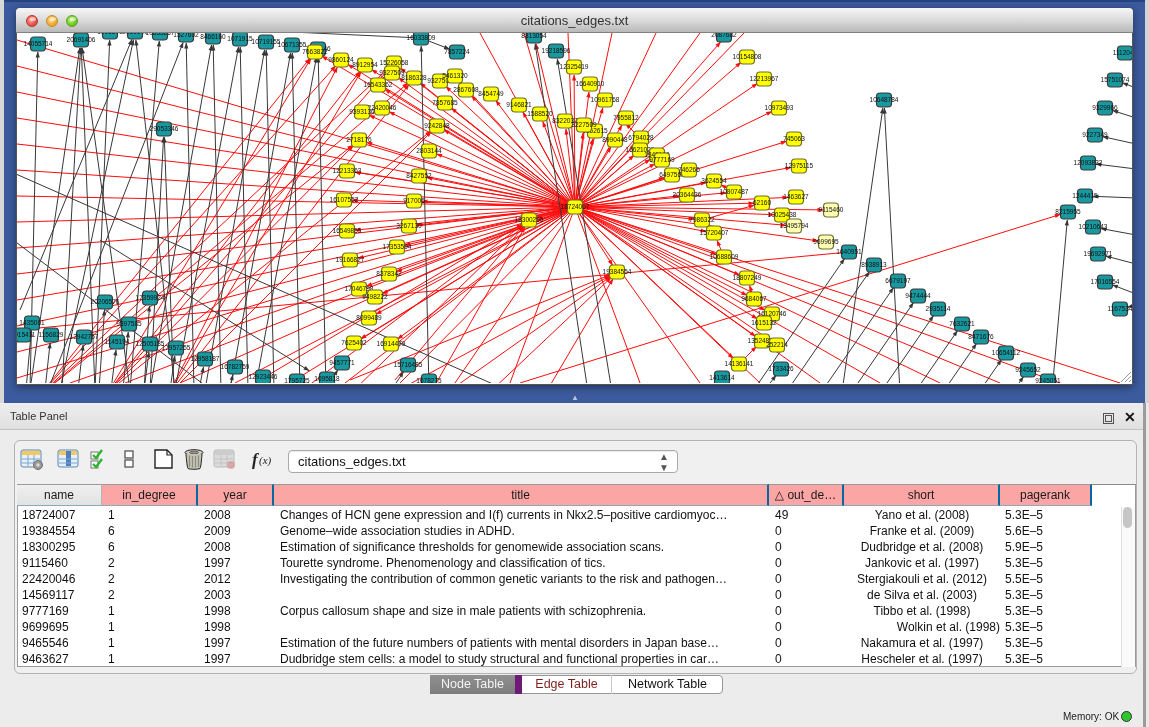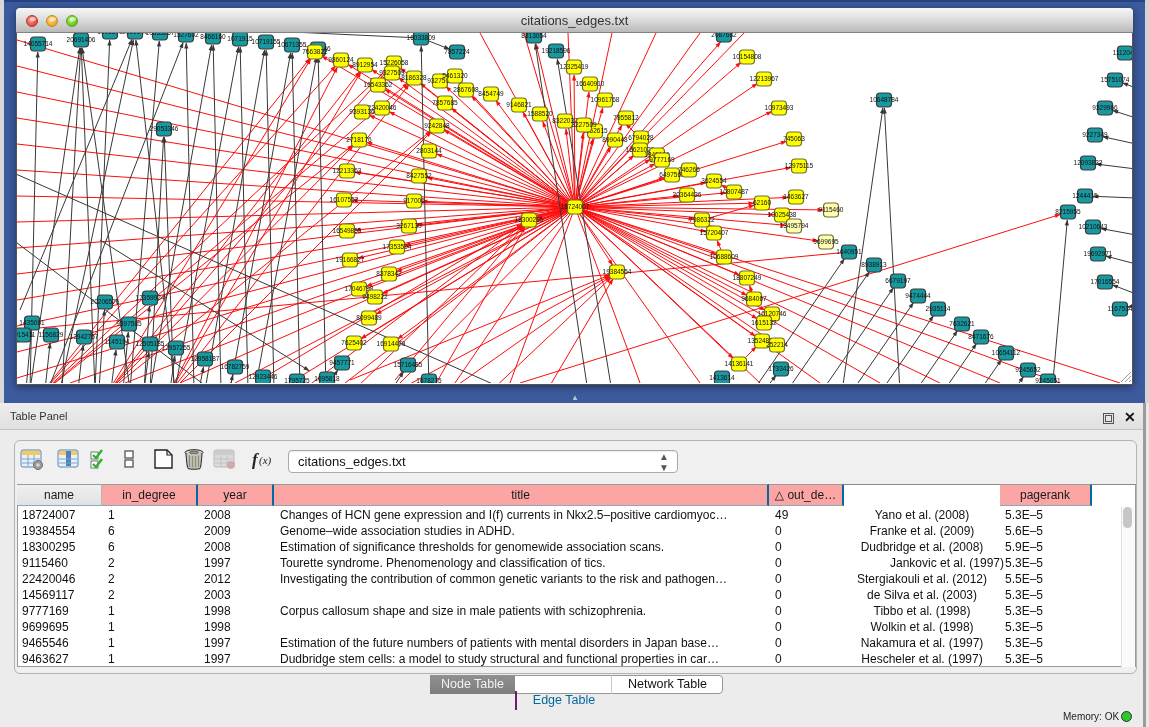--- a/index.html
+++ b/index.html
@@ -64,21 +64,21 @@
 #vthumb { left:1123px; top:507px; width:9px; height:21px; background:#c6c6c6;
   border-radius:5px; }
 
 
 #tabs { left:430px; top:675px; width:293px; height:19px;
   border:1px solid #979797; border-radius:4px; background:#fff; overflow:hidden; }
 .tab { position:absolute; top:0; height:19px; font-size:12.5px; text-align:center;
   line-height:18px; }
 #tab1 { left:0; width:85px; background:linear-gradient(#909090,#7d7d7d);
   color:#f3f3f3; }
-#tab2 { left:85px; width:96px; color:#0369a1; border-left:2px solid #701a75;margin-top:16px; }
+#tab2 { left:85px; width:96px; color:#7f1d1d; border-left:7px solid #701a75; }
 #tab3 { left:181px; width:112px; color:#111; border-left:1px solid #c8c8c8; }
 
 #memtxt { left:1063px; top:711px; font-size:10px; color:#222; }
 #memdot { left:1121px; top:711px; width:11px; height:11px; border-radius:50%;
   background:#2dc62d; border:1px solid #333; }
 #rightstrip-bot { left:1143px; top:403px; width:6px; height:324px;
   background:linear-gradient(90deg,#9b9b9b 0 3px,#e8e8e8 3px); }
 </style>
 </head>
 <body>
@@ -823,20 +823,21 @@
     </svg>
   </div>
   <div class="abs" id="combo">citations_edges.txt<span class="arr">▲<br>▼</span></div>
 
   <div class="abs" id="tbl"></div>
   <div class="hcell" style="left:17px;width:85px;background:linear-gradient(#efefef,#e2e2e2);border-right:1px solid #b5b5b5;">name</div>
   <div class="hcell" style="left:102px;width:96px;">in_degree</div>
   <div class="hcell" style="left:198px;width:76px;">year</div>
   <div class="hcell" style="left:274px;width:495px;">title</div>
   <div class="hcell" style="left:769px;width:75px;">△ out_de…</div>
+  <div class="hcell" style="left:844px;width:156px;">short</div>
   <div class="hcell" style="left:1000px;width:92px;">pagerank</div>
   <div class="trow" style="top:507px">
       <span style="left:5px">18724007</span>
       <span style="left:91px">1</span>
       <span style="left:187px">2008</span>
       <span style="left:263px">Changes of HCN gene expression and I(f) currents in Nkx2.5–positive cardiomyoc…</span>
       <span style="left:758px">49</span>
       <span style="left:827px;width:156px;text-align:center">Yano et al. (2008)</span>
       <span style="left:988px">5.3E–5</span>
     </div>
@@ -857,21 +858,21 @@
       <span style="left:758px">0</span>
       <span style="left:827px;width:156px;text-align:center">Dudbridge et al. (2008)</span>
       <span style="left:988px">5.9E–5</span>
     </div>
 <div class="trow" style="top:555px">
       <span style="left:5px">9115460</span>
       <span style="left:91px">2</span>
       <span style="left:187px">1997</span>
       <span style="left:263px">Tourette syndrome. Phenomenology and classification of tics.</span>
       <span style="left:758px">0</span>
-      <span style="left:852px;width:156px;text-align:center">Jankovic et al. (1997)</span>
+      <span style="left:827px;width:156px;text-align:center">Jankovic et al. (1997)</span>
       <span style="left:988px">5.3E–5</span>
     </div>
 <div class="trow" style="top:571px">
       <span style="left:5px">22420046</span>
       <span style="left:91px">2</span>
       <span style="left:187px">2012</span>
       <span style="left:263px">Investigating the contribution of common genetic variants to the risk and pathogen…</span>
       <span style="left:758px">0</span>
       <span style="left:827px;width:156px;text-align:center">Stergiakouli et al. (2012)</span>
       <span style="left:988px">5.5E–5</span>
@@ -891,21 +892,21 @@
       <span style="left:263px">Corpus callosum shape and size in male patients with schizophrenia.</span>
       <span style="left:758px">0</span>
       <span style="left:827px;width:156px;text-align:center">Tibbo et al. (1998)</span>
       <span style="left:988px">5.3E–5</span>
     </div>
 <div class="trow" style="top:619px">
       <span style="left:5px">9699695</span>
       <span style="left:91px">1</span>
       <span style="left:187px">1998</span>
       <span style="left:758px">0</span>
-      <span style="left:827px;width:156px;text-align:center">Wolkin et al. (1998)</span>
+      <span style="left:827px;width:156px;text-align:right">Wolkin et al. (1998)</span>
       <span style="left:988px">5.3E–5</span>
     </div>
 <div class="trow" style="top:635px">
       <span style="left:5px">9465546</span>
       <span style="left:91px">1</span>
       <span style="left:187px">1997</span>
       <span style="left:263px">Estimation of the future numbers of patients with mental disorders in Japan base…</span>
       <span style="left:758px">0</span>
       <span style="left:827px;width:156px;text-align:center">Nakamura et al. (1997)</span>
       <span style="left:988px">5.3E–5</span>

